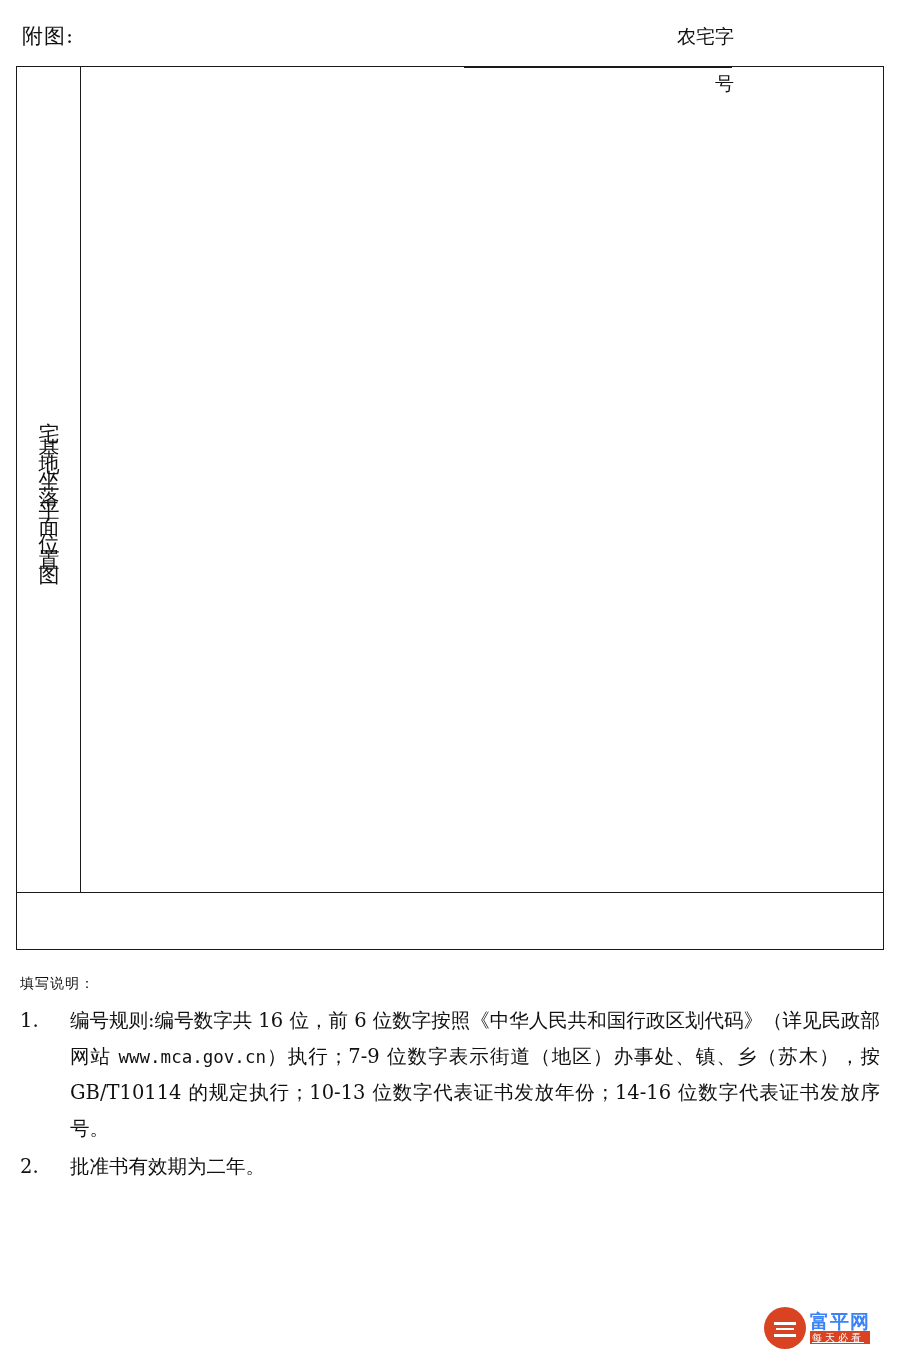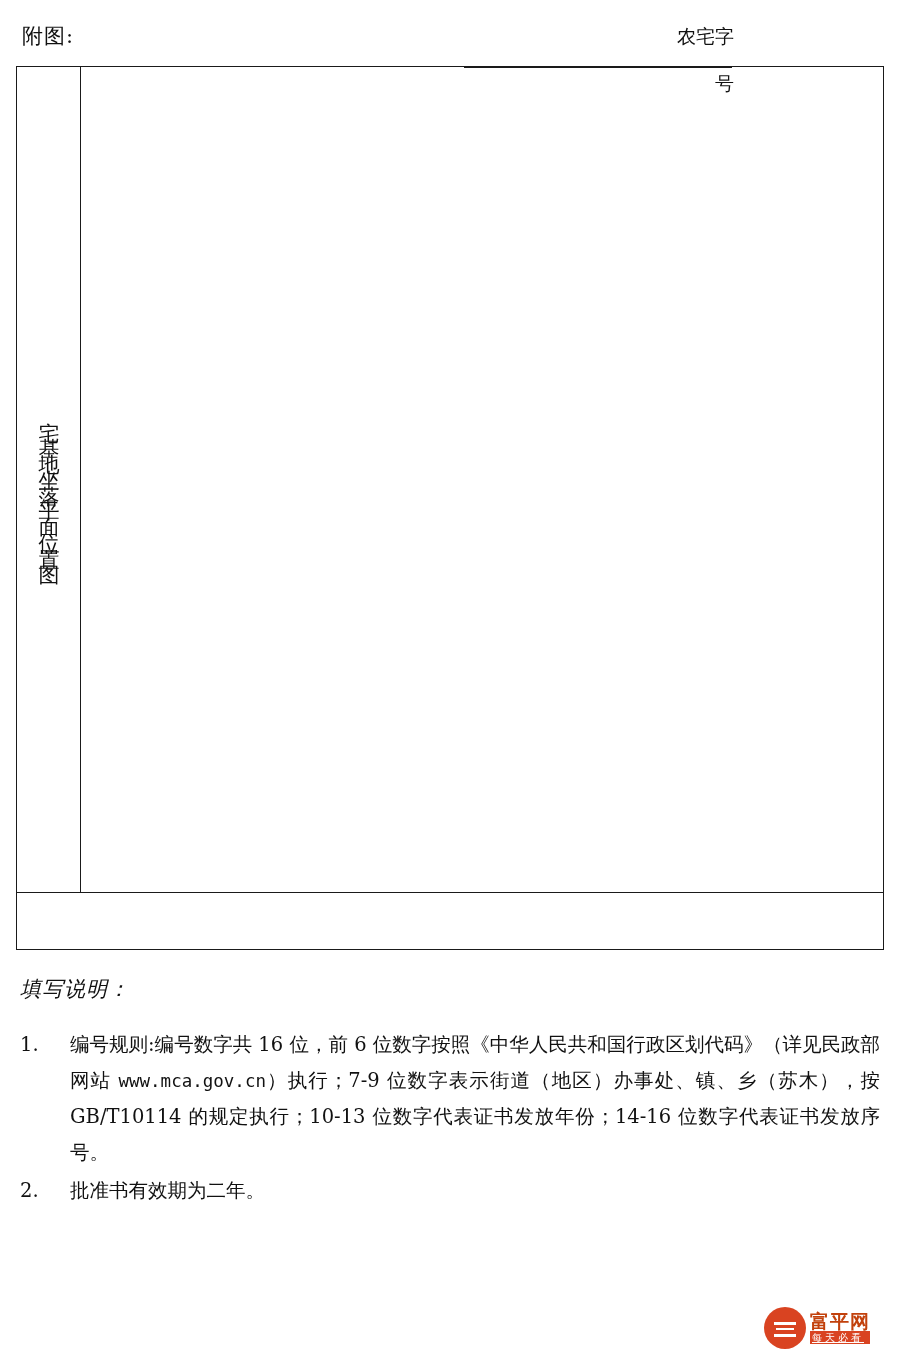--- a/index.html
+++ b/index.html
@@ -123,24 +123,23 @@
   }
 
   
   .instructions {
     position: absolute;
     left: 20px;
     top: 975px;
     width: 860px;
   }
   .instr-title {
-    font-size: 21px;
-    margin-bottom: 24px;
+    font-size: 14px;
+    margin-bottom: 10px;
     letter-spacing: 1px;
-    font-style: italic;
   }
   .instr-item {
     display: flex;
     align-items: flex-start;
     font-size: 19.5px;
     line-height: 1.85;
     margin-bottom: 2px;
   }
   .instr-num {
     width: 34px;
@@ -188,21 +187,21 @@
       linear-gradient(#fff,#fff) center 16px/22px 3px no-repeat;
   }
   .logo-text {
     margin-left: 4px;
     display: flex;
     flex-direction: column;
     justify-content: center;
   }
   .logo-main {
     font-size: 19px;
-    color: #c2410c;
+    color: #3b82f6;
     font-weight: bold;
     letter-spacing: 1px;
     line-height: 1.05;
   }
   .logo-sub {
     font-size: 10px;
     color: #ffffff;
     background: #d94321;
     letter-spacing: 3px;
     padding: 1px 2px;

